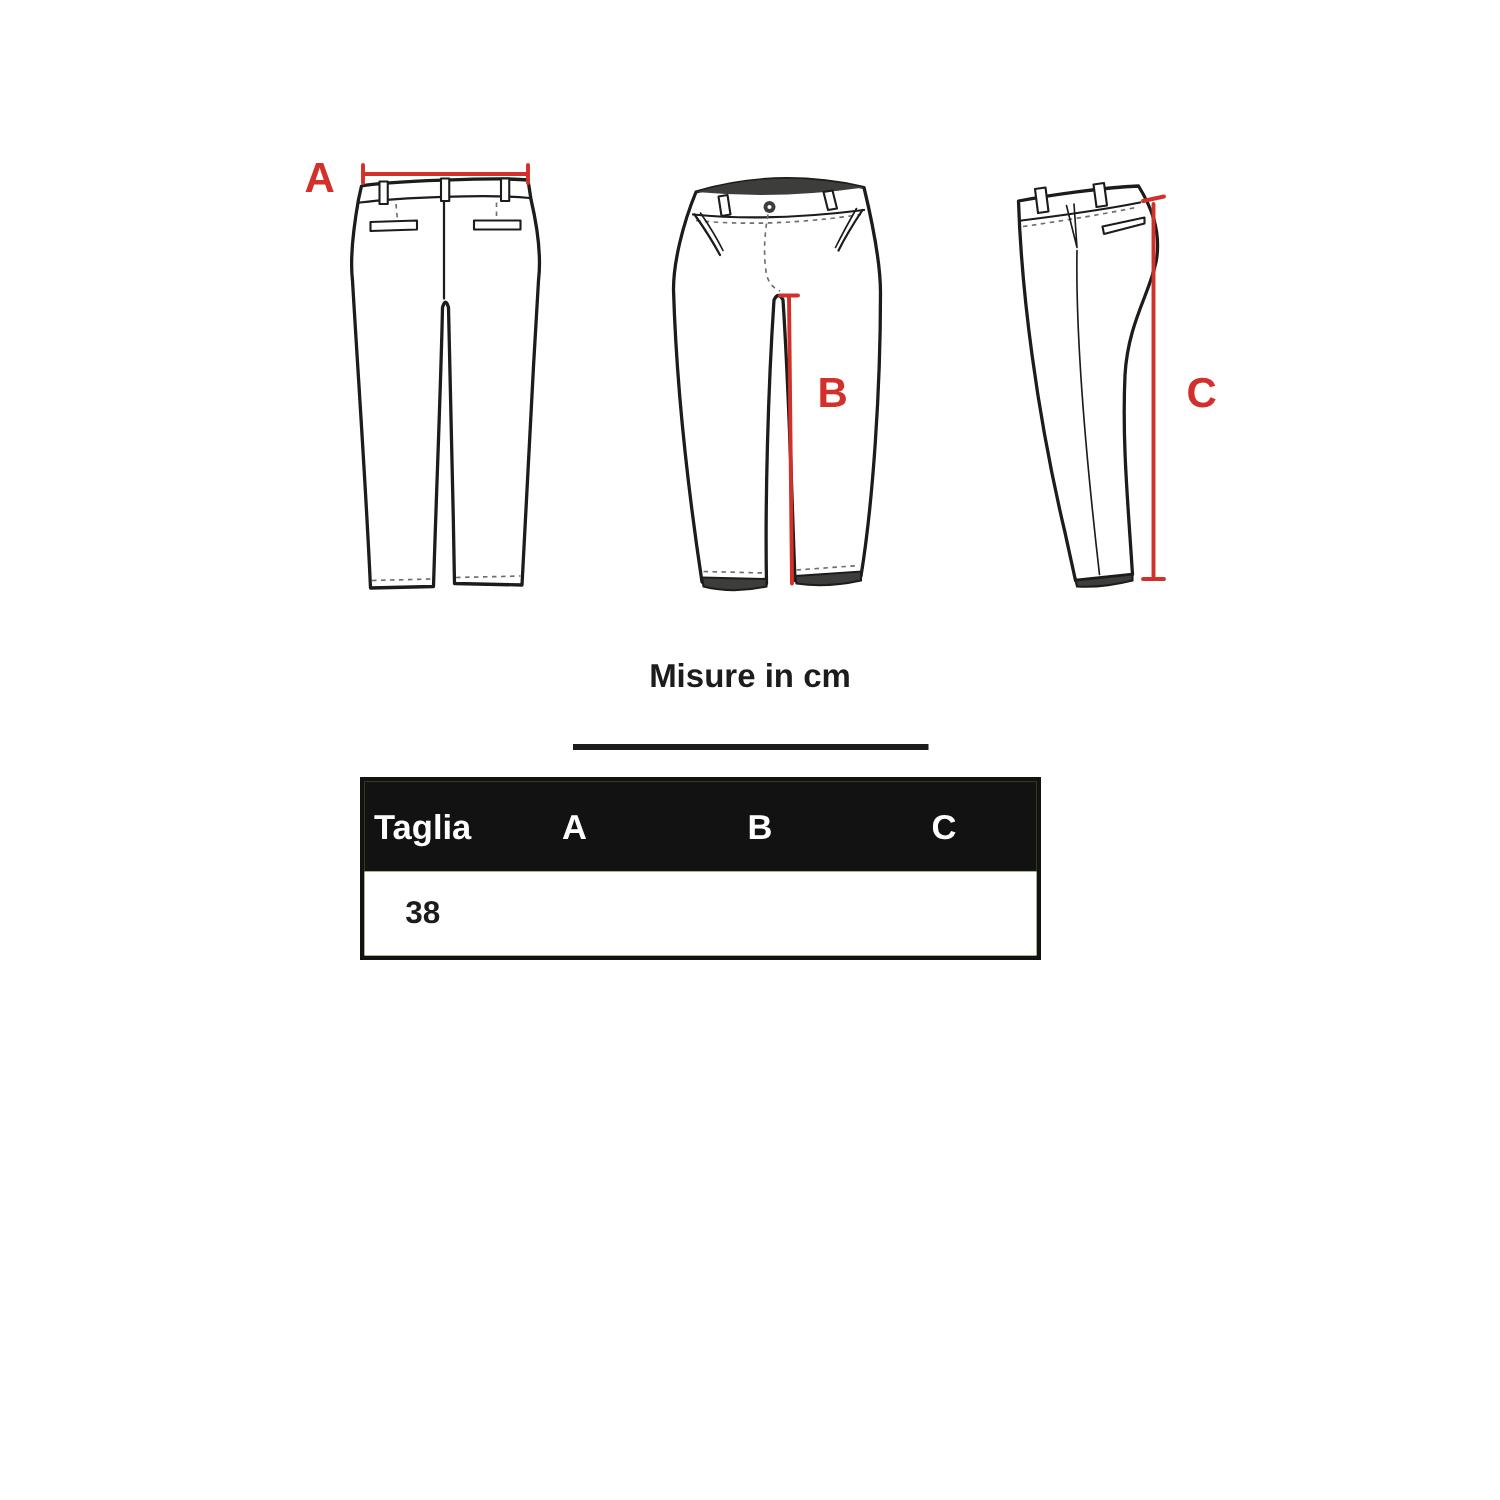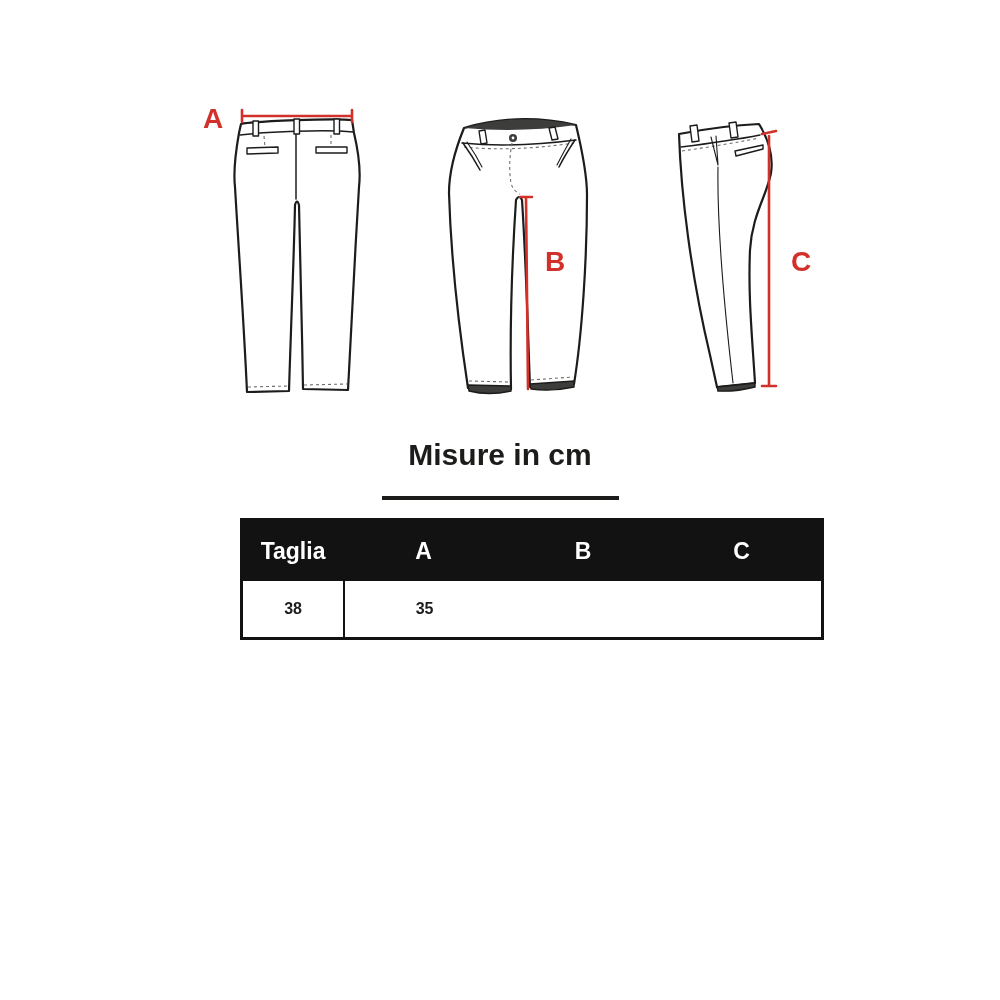--- a/index.html
+++ b/index.html
@@ -15,32 +15,32 @@
   .thin{fill:none;stroke:var(--ink,#1c1c1b);stroke-width:1.1;stroke-linecap:round;}
   .wp{fill:#ffffff;stroke:var(--ink,#1c1c1b);stroke-width:1.4;stroke-linejoin:round;}
   .dk{fill:var(--dark-fill,#3d3d3c);stroke:none;}
   .dkl{fill:var(--dark-fill,#3d3d3c);stroke:var(--ink,#1c1c1b);stroke-width:1.4;}
   .ds{fill:none;stroke:var(--stitch,#6e6e6e);stroke-width:1.1;stroke-dasharray:3 3;}
   .rd{fill:none;stroke:var(--accent,#d2302a);stroke-width:2.6;stroke-linecap:round;}
   .rl{fill:var(--accent,#d2302a);font-family:"Liberation Sans",sans-serif;
       font-size:28px;font-weight:bold;}
 
   .title{position:absolute;left:300px;top:438px;width:400px;text-align:center;
-         font-size:30px;font-weight:bold;letter-spacing:0px;color:var(--ink,#1c1c1b);}
+         font-size:22px;font-weight:bold;letter-spacing:0px;color:var(--ink,#1c1c1b);}
   .underline{position:absolute;left:382px;top:496px;width:237px;height:4px;
              background:var(--ink,#1c1c1b);}
 
-  .table{position:absolute;left:240px;top:518px;width:584px;
+  .table{position:absolute;left:240px;top:518px;width:454px;
          border:3px solid var(--table-border,#121212);box-sizing:border-box;background:#84cc16;}
   .trow,.thead{display:grid;grid-template-columns:97fr 156fr 153fr 154fr;}
   .thead{background:var(--header-bg,#121212);height:60px;}
   .thead .cell{color:var(--header-text,#ffffff);font-size:23px;font-weight:bold;
                display:flex;align-items:center;justify-content:center;}
   .trow{height:56px;background:#fff;}
-  .trow .cell{color:var(--ink,#1c1c1b);font-size:16px;font-weight:bold;
+  .trow .cell{color:var(--ink,#1c1c1b);font-size:21px;font-weight:bold;
               display:flex;align-items:center;justify-content:center;
               border-left:2px solid var(--table-border,#121212);}
   .trow .cell:first-child{border-left:none;}
 </style>
 </head>
 <body>
 
 <div class="page">
 
   <div class="fig back">
@@ -127,17 +127,16 @@
 
   <div class="table">
     <div class="thead">
       <div class="cell">Taglia</div>
       <div class="cell">A</div>
       <div class="cell">B</div>
       <div class="cell">C</div>
     </div>
     <div class="trow">
       <div class="cell">38</div>
-      <div class="cell">35</div>
     </div>
   </div>
 
 </div>
 
 </body></html>

